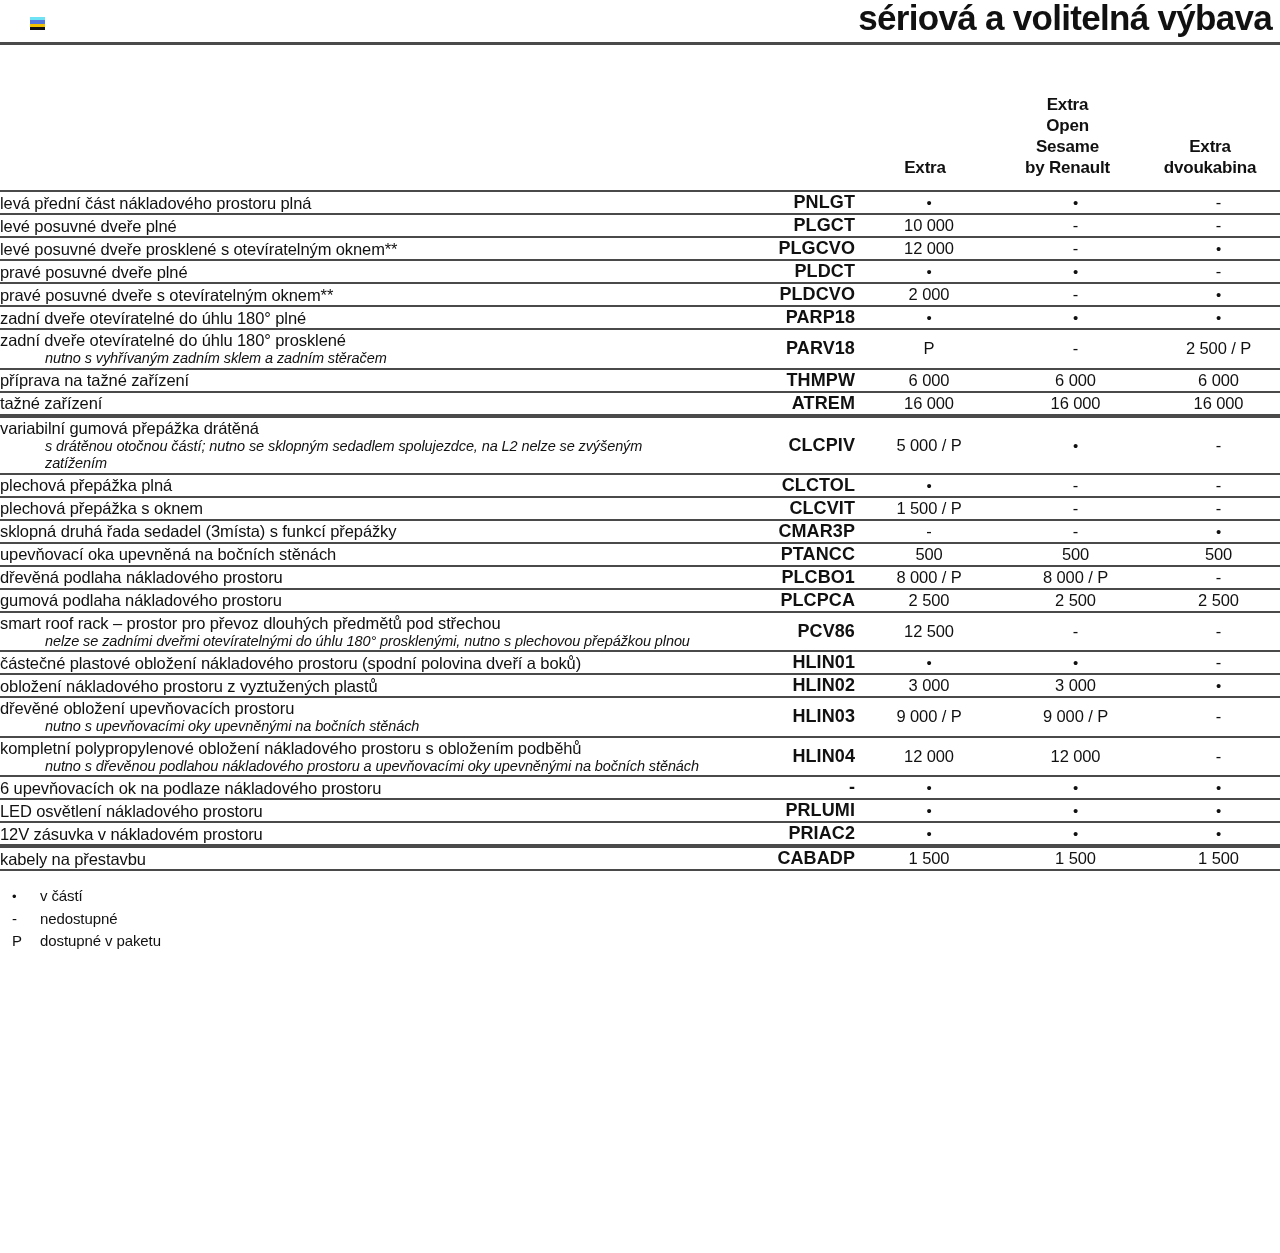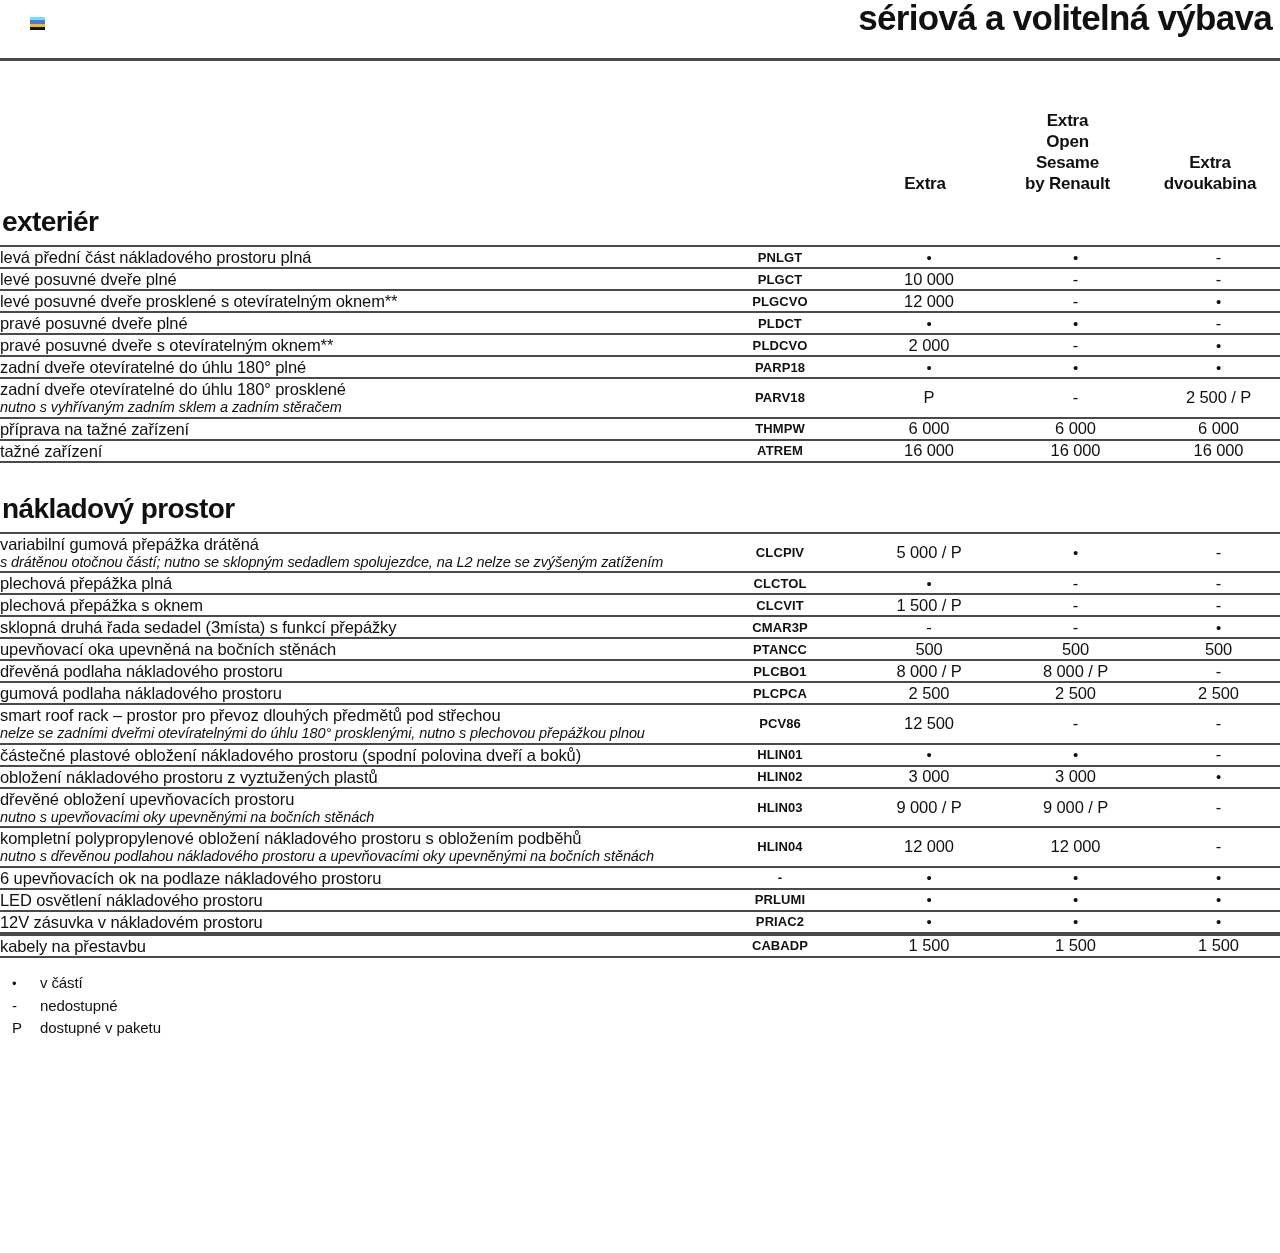--- a/index.html
+++ b/index.html
@@ -12,21 +12,21 @@
     height: 1253px;
     font-family: "Liberation Sans", sans-serif;
     color: #111111;
     overflow: hidden;
     position: relative;
   }
 
   
   .page-header {
     position: relative;
-    height: 61px;
+    height: 45px;
     border-bottom: 3px solid #4a4a4a;
     box-sizing: border-box;
   }
   .brand-mark {
     position: absolute;
     left: 30px;
     top: 17px;
     width: 15px;
     height: 13px;
     display: flex;
@@ -94,42 +94,43 @@
 
   td.cell-label {
     width: 705px;
     padding: 3px 6px 4px 2px;
     font-size: 16.5px;
     line-height: 20px;
     letter-spacing: -0.1px;
   }
   td.cell-code {
     width: 150px;
-    text-align: center;
-    font-size: 13px;
+    text-align: right;
+    font-size: 18px;
     font-weight: 700;
     letter-spacing: 0.1px;
   }
   td.cell-val {
     width: 141px;
     text-align: center;
     font-size: 16.5px;
     letter-spacing: -0.1px;
   }
   td.cell-val.v1 { width: 148px; }
   td.cell-val.v2 { width: 145px; }
   td.cell-val.v3 { width: 141px; }
 
   .lbl-main { display: block; }
   .lbl-note {
     display: block;
     font-style: italic;
     font-size: 14.5px;
     line-height: 17.5px;
     letter-spacing: -0.1px;
+    margin-left: 45px;
   }
   .dot { font-size: 15px; line-height: 1; }
 
   
   .legend {
     margin-top: 14px;
     padding-left: 12px;
   }
   .legend-row {
     display: flex;
@@ -158,21 +159,20 @@
   <div class="header-title">sériová a volitelná výbava</div>
 </div>
 
 <div class="col-head">
   <div class="ch c1">Extra</div>
   <div class="ch c2">Extra<br>Open<br>Sesame<br>by Renault</div>
   <div class="ch c3">Extra<br>dvoukabina</div>
 </div>
 
 <div id="sections-root">
-    <div class="section-title sec-ext">exteriér</div>
     <table class="spec">
       <tbody>
         <tr>
           <td class="cell-label">
             <span class="lbl-main">levá přední část nákladového prostoru plná</span>
           </td>
           <td class="cell-code">PNLGT</td>
           <td class="cell-val v1"><span class="dot">•</span></td>
           <td class="cell-val v2"><span class="dot">•</span></td>
           <td class="cell-val v3">-</td>
@@ -245,21 +245,20 @@
           <td class="cell-label">
             <span class="lbl-main">tažné zařízení</span>
           </td>
           <td class="cell-code">ATREM</td>
           <td class="cell-val v1">16 000</td>
           <td class="cell-val v2">16 000</td>
           <td class="cell-val v3">16 000</td>
         </tr>
       </tbody>
     </table>
-    <div class="section-title sec-cargo">nákladový prostor</div>
     <table class="spec">
       <tbody>
         <tr>
           <td class="cell-label">
             <span class="lbl-main">variabilní gumová přepážka drátěná</span>
             <span class="lbl-note">s drátěnou otočnou částí; nutno se sklopným sedadlem spolujezdce, na L2 nelze se zvýšeným zatížením</span>
           </td>
           <td class="cell-code">CLCPIV</td>
           <td class="cell-val v1">5 000 / P</td>
           <td class="cell-val v2"><span class="dot">•</span></td>

